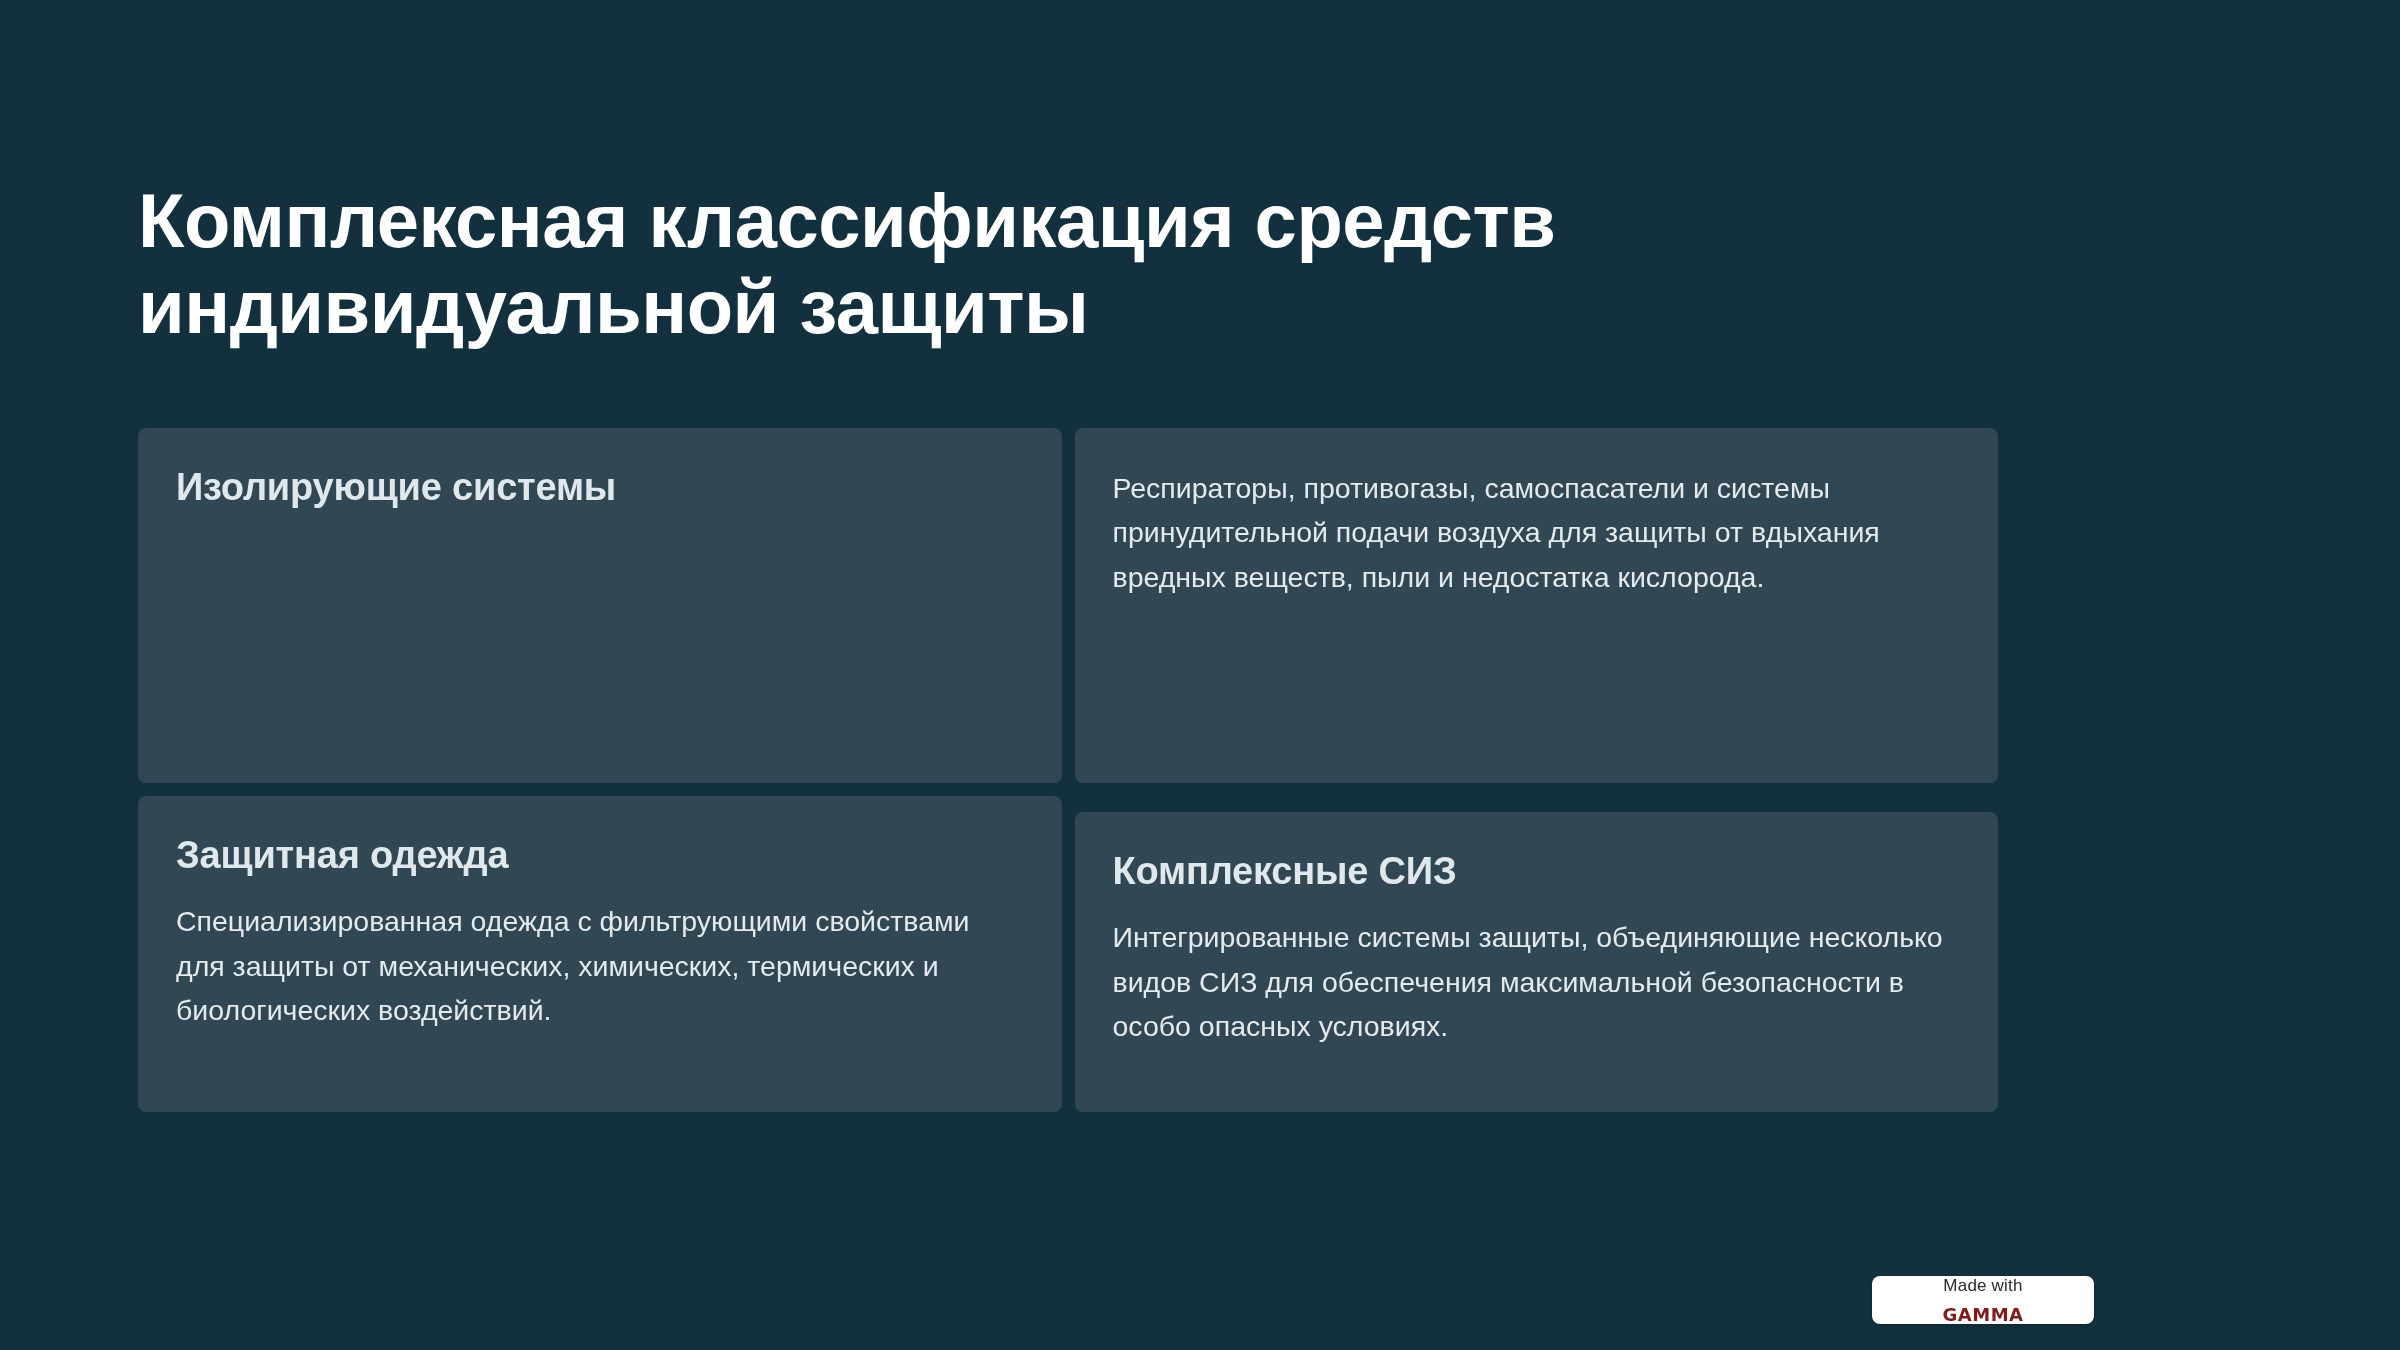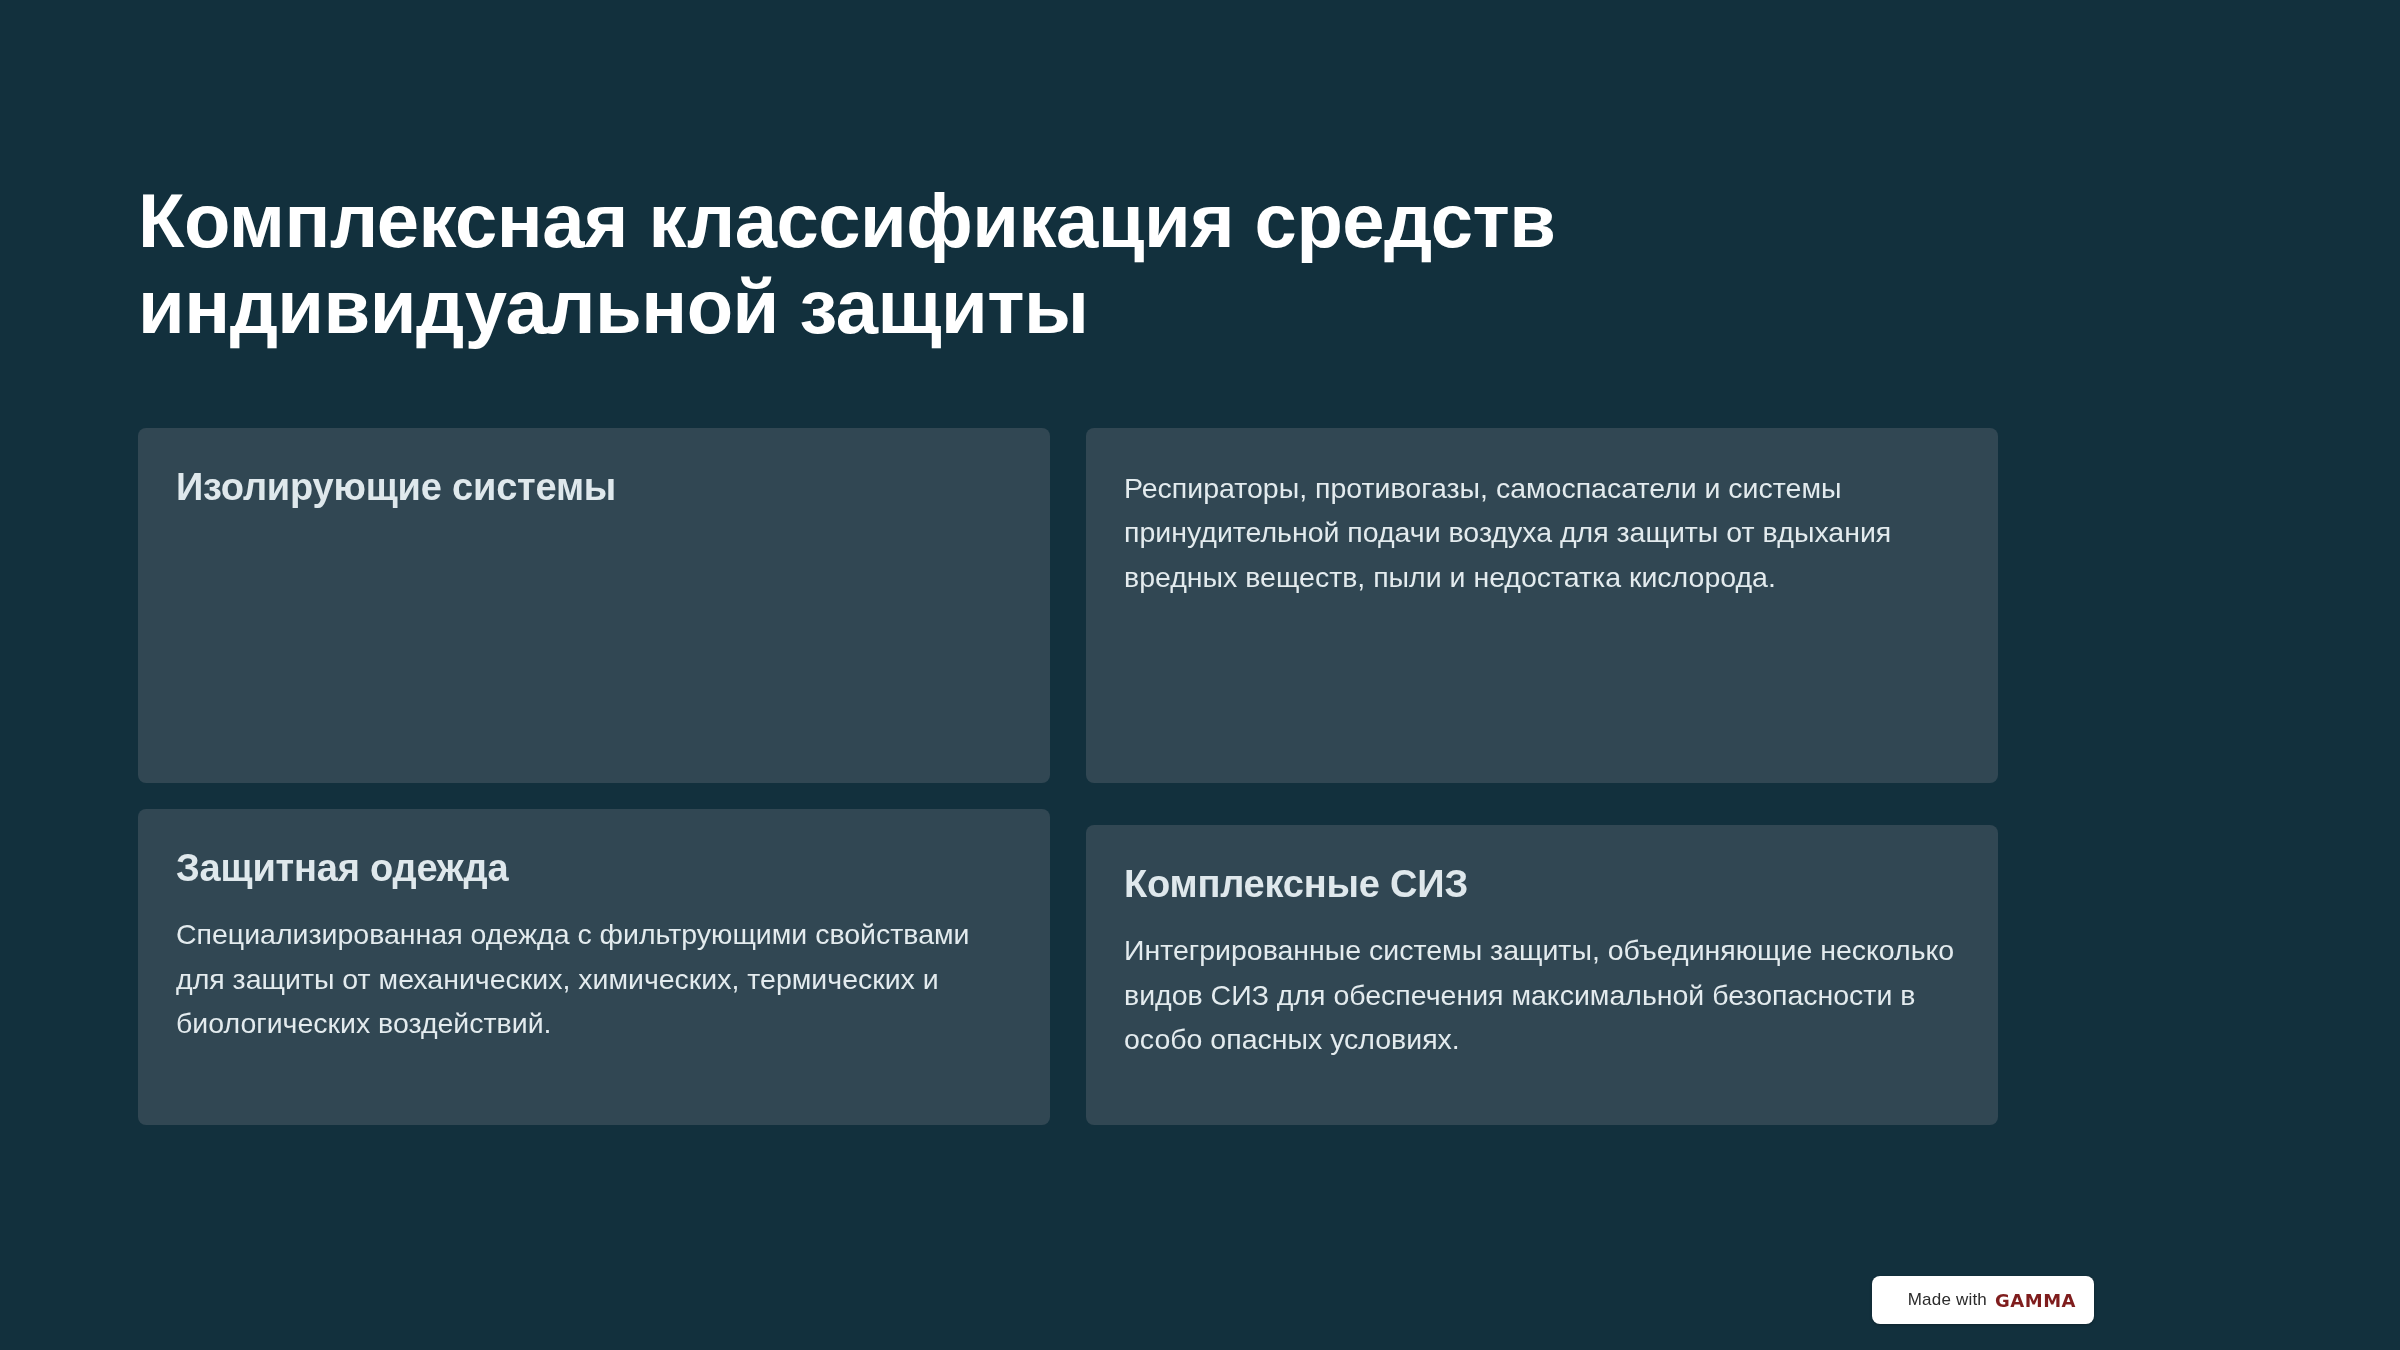--- a/index.html
+++ b/index.html
@@ -32,20 +32,21 @@
     max-width: 2060px;
   }
   .cards-grid {
     margin-top: 78px;
     display: grid;
     grid-template-columns: 1fr 1fr;
     grid-template-rows: auto auto;
     column-gap: 36px;
     row-gap: 26px;
     max-width: 2128px;
+    gap: 13px;
   }
   .card {
     background: #314753;
     border-radius: 8px;
     padding: 38px 38px 42px 38px;
     box-sizing: border-box;
   }
   .card-title {
     margin: 0 0 22px 0;
     font-size: 38px;
@@ -69,25 +70,26 @@
   .badge {
     position: absolute;
     right: 42px;
     bottom: 26px;
     height: 48px;
     min-width: 222px;
     background: #ffffff;
     border-radius: 8px;
     display: flex;
     align-items: center;
-    justify-content: flex-end;
+    justify-content: space-between;
     gap: 8px;
     padding: 0 18px;
     box-sizing: border-box;
     box-shadow: 0 1px 3px rgba(0,0,0,0.25);
+    flex-direction: column;
   }
   .badge-text {
     font-size: 17px;
     color: #2b2b2b;
     font-weight: 500;
     letter-spacing: 0.2px;
   }
   .badge-logo {
     font-size: 18px;
     font-weight: 800;

